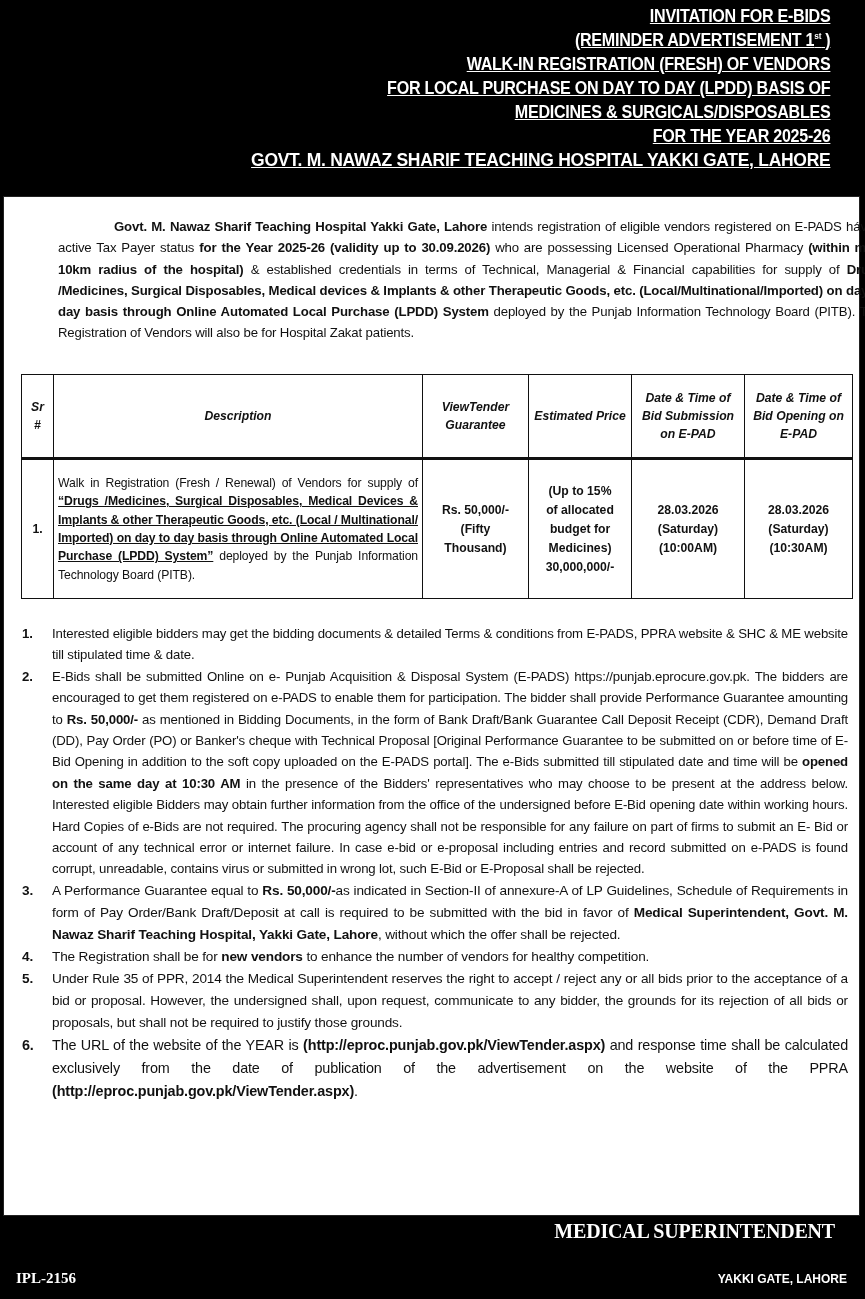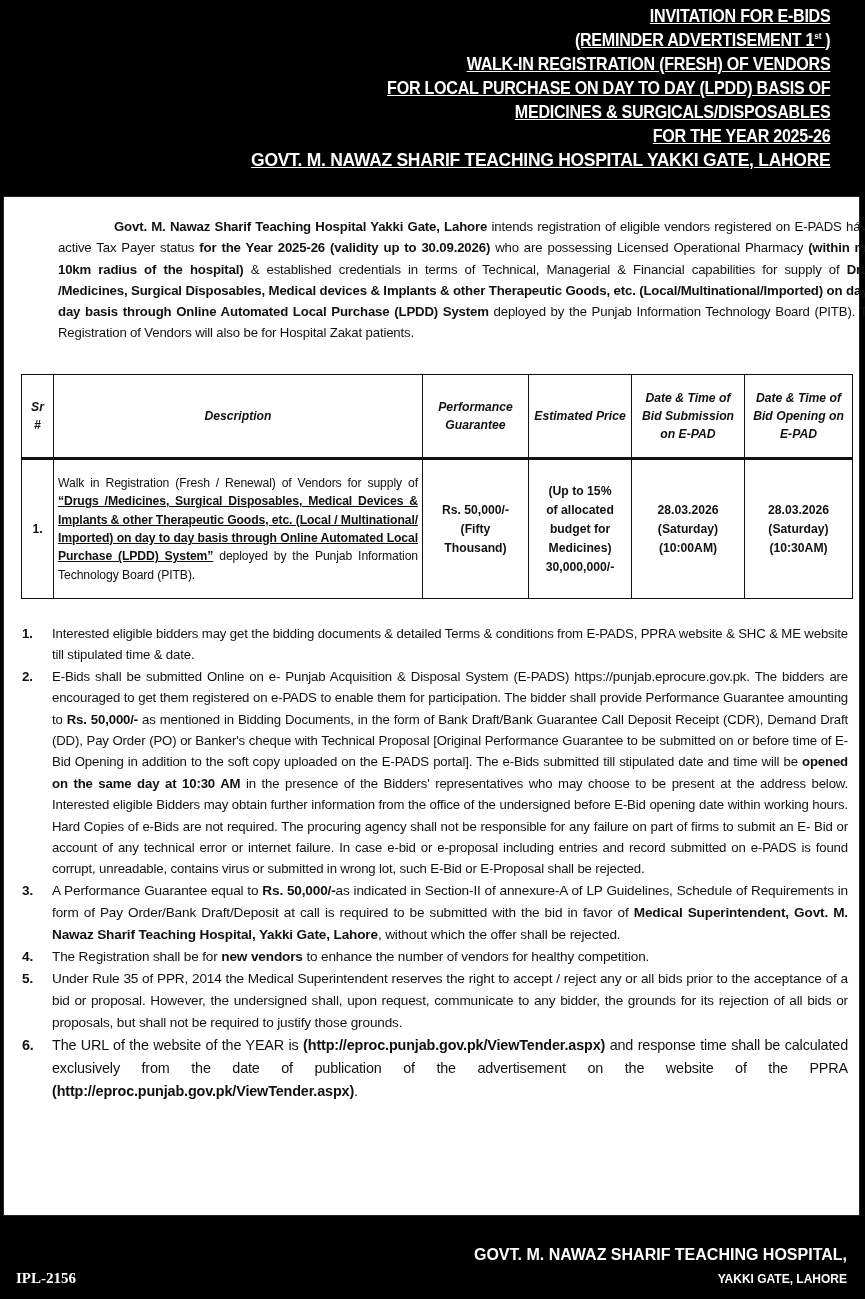--- a/index.html
+++ b/index.html
@@ -104,21 +104,21 @@
         <col style="width:369px">
         <col style="width:106px">
         <col style="width:103px">
         <col style="width:113px">
         <col style="width:108px">
     </colgroup>
     <thead>
       <tr>
         <th>Sr #</th>
         <th>Description</th>
-        <th>Performance Guarantee</th>
+        <th>ViewTender Guarantee</th>
         <th>Estimated Price</th>
         <th>Date &amp; Time of Bid Submission on E-PAD</th>
         <th>Date &amp; Time of Bid Opening on E-PAD</th>
       </tr>
     </thead>
     <tbody>
       <tr>
         <td class="sr">1.</td>
         <td class="desc"><span>Walk in Registration (Fresh / Renewal) of Vendors for supply of </span><u>“Drugs /Medicines, Surgical Disposables, Medical Devices &amp; Implants &amp; other Therapeutic Goods, etc. (Local / Multinational/ Imported) on day to day basis through Online Automated Local Purchase (LPDD) System”</u><span> deployed by the Punjab Information Technology Board (PITB).</span></td>
         <td class="center">
@@ -169,16 +169,16 @@
       <span class="txt">Under Rule 35 of PPR, 2014 the Medical Superintendent reserves the right to accept / reject any or all bids prior to the acceptance of a bid or proposal. However, the undersigned shall, upon request, communicate to any bidder, the grounds for its rejection of all bids or proposals, but shall not be required to justify those grounds.</span>
     </div>
     <div class="term t6">
       <span class="num">6.</span>
       <span class="txt"><span>The URL of the website of the YEAR is </span><b>(http://eproc.punjab.gov.pk/ViewTender.aspx)</b><span> and response time shall be calculated exclusively from the date of publication of the advertisement on the website of the PPRA </span><b>(http://eproc.punjab.gov.pk/ViewTender.aspx)</b><span>.</span></span>
     </div>
   </div>
 </div>
 
 <div class="footer">
-  <div class="sig-line1">GOVT. M. NAWAZ SHARIF TEACHING HOSPITAL,</div>
+  <div class="sig-title">MEDICAL SUPERINTENDENT</div>
   <div class="sig-line2">YAKKI GATE, LAHORE</div>
   <div class="ref">IPL-2156</div>
 </div>
 
 </body></html>

